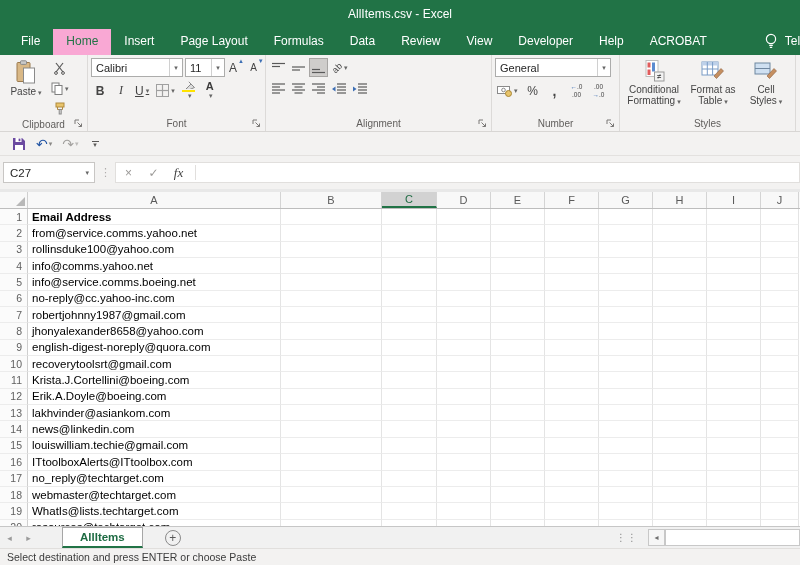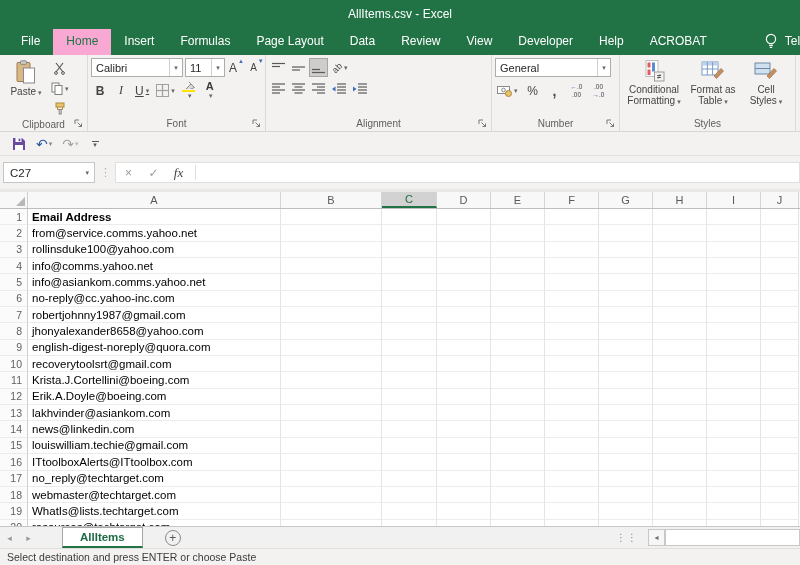--- a/index.html
+++ b/index.html
@@ -104,22 +104,22 @@
 
 <div class="titlebar">
   <span>AllItems.csv  -  Excel</span>
 </div>
 
 <div class="tabrow">
   <div style="display:flex">
       <div class="rtab">File</div>
       <div class="rtab active">Home</div>
       <div class="rtab">Insert</div>
+      <div class="rtab">Page Layout</div>
       <div class="rtab">Formulas</div>
-      <div class="rtab">Page Layout</div>
       <div class="rtab">Data</div>
       <div class="rtab">Review</div>
       <div class="rtab">View</div>
       <div class="rtab">Developer</div>
       <div class="rtab">Help</div>
       <div class="rtab">ACROBAT</div>
     </div>
   <div class="tellme">
     <span style="line-height:0">
       <svg width="14" height="16" viewBox="0 0 14 16">
@@ -495,21 +495,21 @@
         <div class="gc" style="width: 54px;"></div>
         <div class="gc" style="width: 54px;"></div>
         <div class="gc" style="width: 54px;"></div>
         <div class="gc" style="width: 54px;"></div>
         <div class="gc" style="width: 54px;"></div>
         <div class="gc" style="width: 54px;"></div>
         <div class="gc" style="width: 38px;"></div>
       </div>
       <div class="grow">
         <div class="rn">5</div>
-        <div class="gc a" style="width: 253px;">info@asiankom.comms.yahoo.net</div>
+        <div class="gc a" style="width: 253px;">info@service.comms.boeing.net</div>
         <div class="gc" style="width: 101px;"></div>
         <div class="gc" style="width: 55px;"></div>
         <div class="gc" style="width: 54px;"></div>
         <div class="gc" style="width: 54px;"></div>
         <div class="gc" style="width: 54px;"></div>
         <div class="gc" style="width: 54px;"></div>
         <div class="gc" style="width: 54px;"></div>
         <div class="gc" style="width: 54px;"></div>
         <div class="gc" style="width: 38px;"></div>
       </div>

